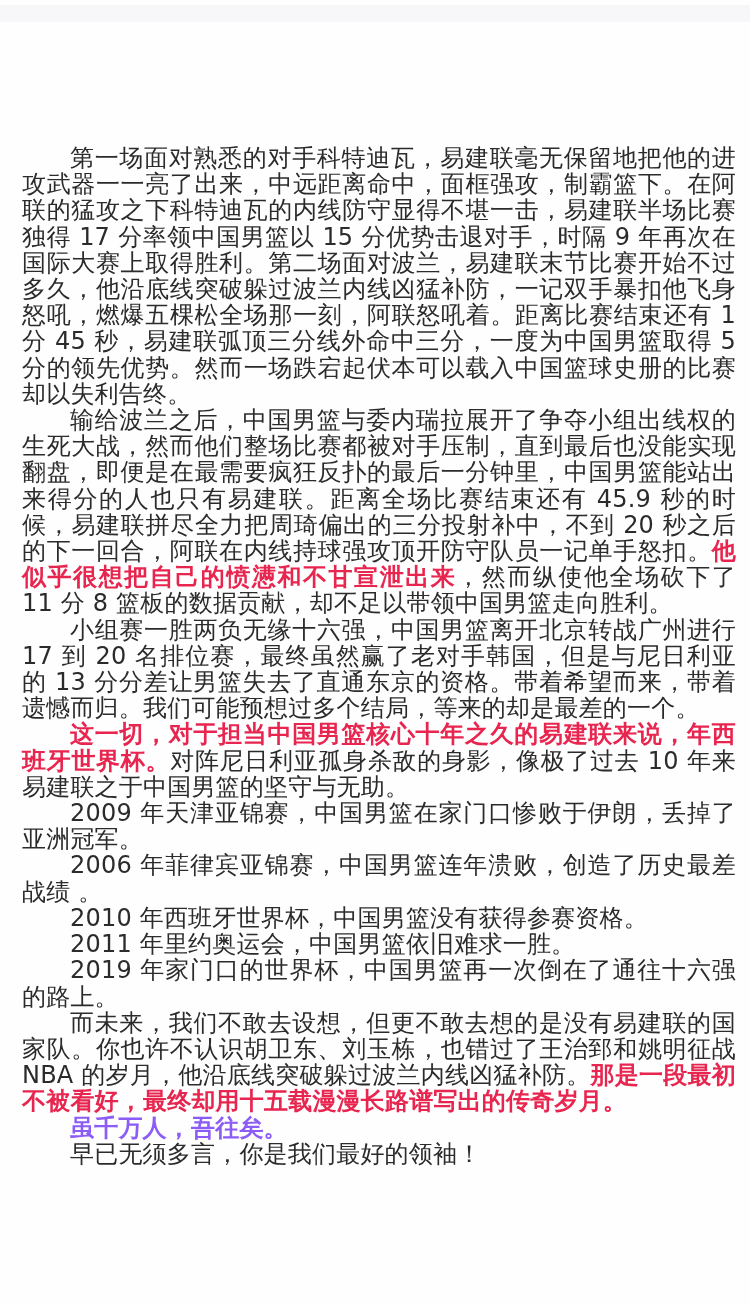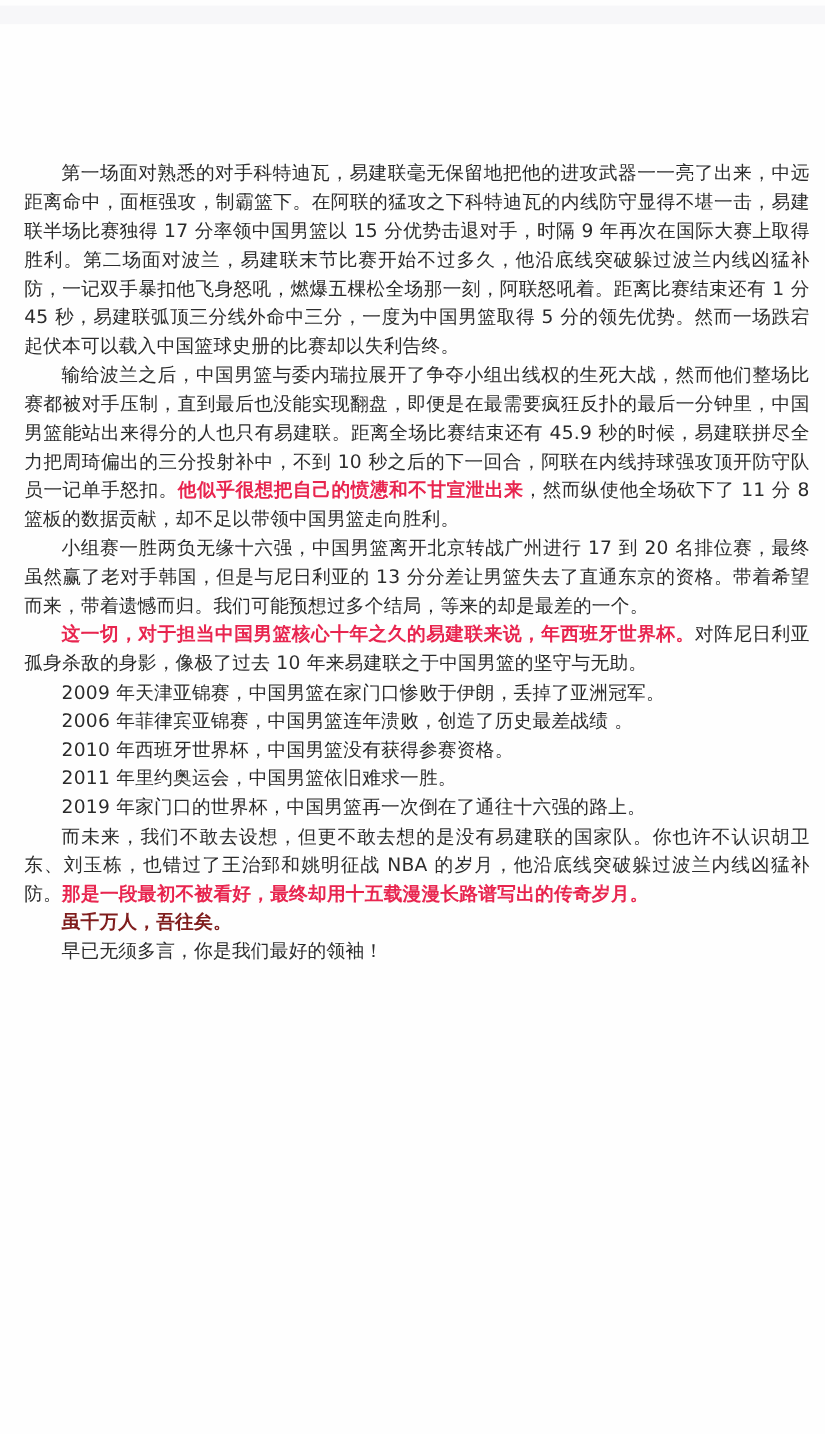--- a/index.html
+++ b/index.html
@@ -1,32 +1,32 @@
 <!DOCTYPE html>
 <html><head>
 <meta charset="utf-8">
 <style>
   html, body { margin: 0; padding: 0; background: #fefefe; }
   body { width: 750px; height: 1304px; position: relative; overflow: hidden;
          font-family: "DejaVu Sans", "Liberation Sans", sans-serif; color: #2b2b2b; }
   .topbar { position: absolute; left: 0; top: 5px; width: 750px; height: 17px; background: #f7f7f9; }
   .article { position: absolute; left: 22px; top: 145px; width: 714px;
-             font-size: 17px; line-height: 26.2px; text-align: justify; letter-spacing: 0.2px; }
+             font-size: 24px; line-height: 26.2px; text-align: justify; letter-spacing: 0.2px; }
   .article p { margin: 0; text-indent: 2em; }
   .hl { color: #e8254f; font-weight: bold; }
-  .bold { font-weight: bold; color: #7f1d1d; }
+  .bold { font-weight: bold; color: #8b5cf6; }
 </style>
 </head>
 <body>
 
 <div class="topbar"></div>
 
 <div class="article">
   <p>第一场面对熟悉的对手科特迪瓦，易建联毫无保留地把他的进攻武器一一亮了出来，中远距离命中，面框强攻，制霸篮下。在阿联的猛攻之下科特迪瓦的内线防守显得不堪一击，易建联半场比赛独得 17 分率领中国男篮以 15 分优势击退对手，时隔 9 年再次在国际大赛上取得胜利。第二场面对波兰，易建联末节比赛开始不过多久，他沿底线突破躲过波兰内线凶猛补防，一记双手暴扣他飞身怒吼，燃爆五棵松全场那一刻，阿联怒吼着。距离比赛结束还有 1 分 45 秒，易建联弧顶三分线外命中三分，一度为中国男篮取得 5 分的领先优势。然而一场跌宕起伏本可以载入中国篮球史册的比赛却以失利告终。</p>
-  <p><span>输给波兰之后，中国男篮与委内瑞拉展开了争夺小组出线权的生死大战，然而他们整场比赛都被对手压制，直到最后也没能实现翻盘，即便是在最需要疯狂反扑的最后一分钟里，中国男篮能站出来得分的人也只有易建联。距离全场比赛结束还有 45.9 秒的时候，易建联拼尽全力把周琦偏出的三分投射补中，不到 10 秒之后的下一回合，阿联在内线持球强攻顶开防守队员一记单手怒扣。</span><span class="hl">他似乎很想把自己的愤懑和不甘宣泄出来</span><span>，然而纵使他全场砍下了 11 分 8 篮板的数据贡献，却不足以带领中国男篮走向胜利。</span></p>
+  <p><span>输给波兰之后，中国男篮与委内瑞拉展开了争夺小组出线权的生死大战，然而他们整场比赛都被对手压制，直到最后也没能实现翻盘，即便是在最需要疯狂反扑的最后一分钟里，中国男篮能站出来得分的人也只有易建联。距离全场比赛结束还有 45.9 秒的时候，易建联拼尽全力把周琦偏出的三分投射补中，不到 20 秒之后的下一回合，阿联在内线持球强攻顶开防守队员一记单手怒扣。</span><span class="hl">他似乎很想把自己的愤懑和不甘宣泄出来</span><span>，然而纵使他全场砍下了 11 分 8 篮板的数据贡献，却不足以带领中国男篮走向胜利。</span></p>
   <p>小组赛一胜两负无缘十六强，中国男篮离开北京转战广州进行 17 到 20 名排位赛，最终虽然赢了老对手韩国，但是与尼日利亚的 13 分分差让男篮失去了直通东京的资格。带着希望而来，带着遗憾而归。我们可能预想过多个结局，等来的却是最差的一个。</p>
   <p><span class="hl">这一切，对于担当中国男篮核心十年之久的易建联来说，年西班牙世界杯。</span><span>对阵尼日利亚孤身杀敌的身影，像极了过去 10 年来易建联之于中国男篮的坚守与无助。</span></p>
   <p>2009 年天津亚锦赛，中国男篮在家门口惨败于伊朗，丢掉了亚洲冠军。</p>
   <p>2006 年菲律宾亚锦赛，中国男篮连年溃败，创造了历史最差战绩 。</p>
   <p>2010 年西班牙世界杯，中国男篮没有获得参赛资格。</p>
   <p>2011 年里约奥运会，中国男篮依旧难求一胜。</p>
   <p>2019 年家门口的世界杯，中国男篮再一次倒在了通往十六强的路上。</p>
   <p><span>而未来，我们不敢去设想，但更不敢去想的是没有易建联的国家队。你也许不认识胡卫东、刘玉栋，也错过了王治郅和姚明征战 NBA 的岁月，他沿底线突破躲过波兰内线凶猛补防。</span><span class="hl">那是一段最初不被看好，最终却用十五载漫漫长路谱写出的传奇岁月。</span></p>
   <p class="bold">虽千万人，吾往矣。</p>
   <p>早已无须多言，你是我们最好的领袖！</p>

